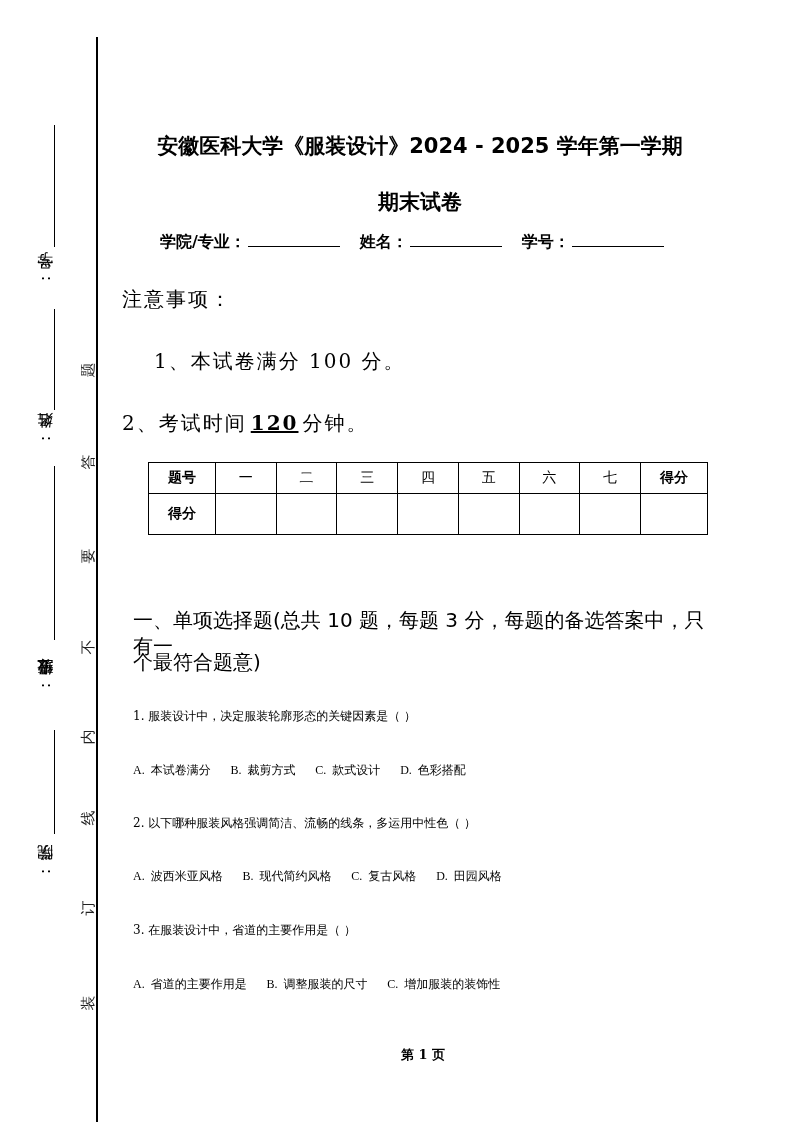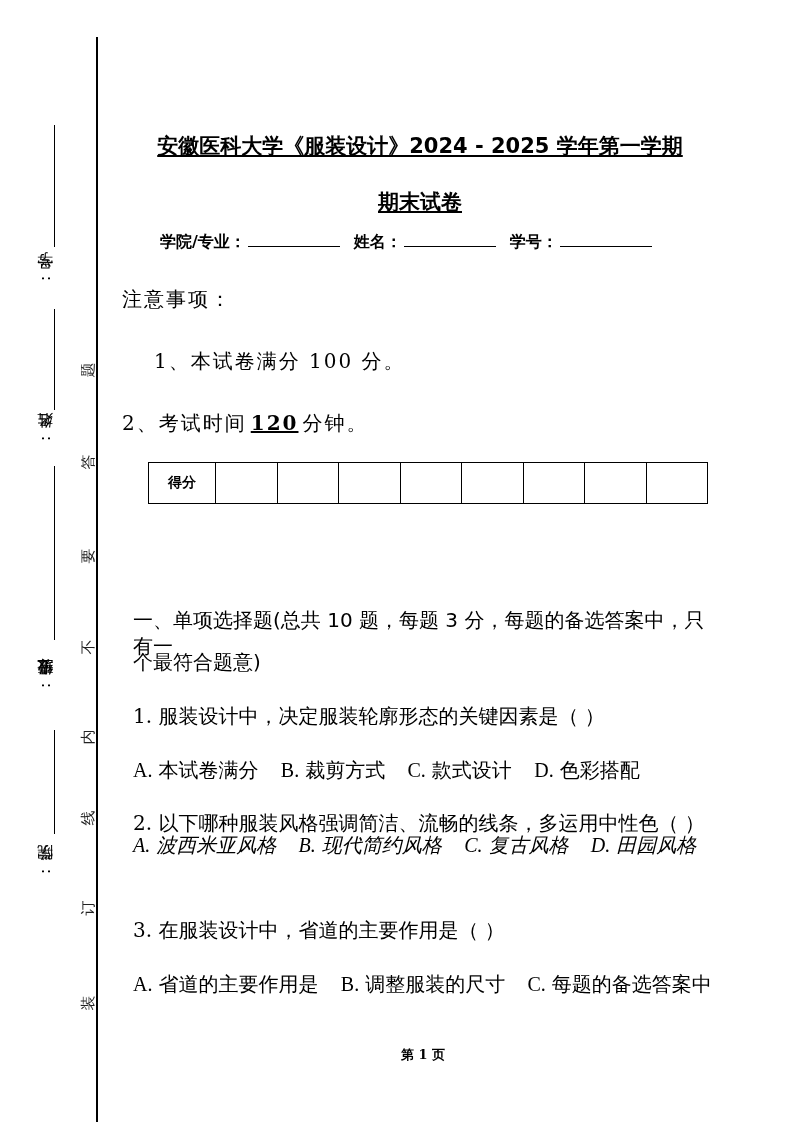--- a/index.html
+++ b/index.html
@@ -3,44 +3,44 @@
   <meta charset="utf-8">
   <style>
     html, body { margin: 0; padding: 0; background: #ffffff; }
     body { width: 793px; height: 1122px; position: relative; overflow: hidden; color: #000; font-family: "DejaVu Serif", "Liberation Serif", serif; }
 
     .binding-line { position: absolute; left: 96px; top: 37px; width: 1.5px; height: 1085px; background: #000; }
     .field-line { position: absolute; left: 54px; width: 1px; background: #000; }
     .side-label { position: absolute; left: 30px; width: 30px; writing-mode: vertical-rl; transform: rotate(180deg); font-size: 16px; font-family: "DejaVu Sans", "Liberation Sans", sans-serif; line-height: 30px; text-align: center; white-space: nowrap; }
     .seal-char { position: absolute; left: 78px; width: 20px; font-size: 15px; font-family: "DejaVu Sans", "Liberation Sans", sans-serif; transform: rotate(-90deg); text-align: center; line-height: 20px; color: #222; }
 
-    .title { position: absolute; left: 110px; width: 620px; text-align: center; font-family: "DejaVu Sans", "Liberation Sans", sans-serif; font-weight: bold; font-size: 21px; text-decoration: underline; }
+    .title { position: absolute; left: 110px; width: 620px; text-align: center; font-family: "DejaVu Sans", "Liberation Sans", sans-serif; font-weight: bold; font-size: 21px; }
     .title.l1 { top: 132px; }
     .title.l2 { top: 188px; }
 
-    .info-row { position: absolute; top: 230px; left: 160px; font-family: "DejaVu Sans", "Liberation Sans", sans-serif; font-weight: bold; font-size: 16px; display: flex; gap: 14px; align-items: baseline; }
+    .info-row { position: absolute; top: 230px; left: 160px; font-family: "DejaVu Sans", "Liberation Sans", sans-serif; font-weight: bold; font-size: 16px; display: flex; gap: 20px; align-items: baseline; }
     .info-row .blank { display: inline-block; width: 92px; border-bottom: 1px solid #000; height: 16px; margin-left: 2px; }
 
     .notice { position: absolute; left: 122px; font-size: 20px; letter-spacing: 2px; }
     .notice.head { top: 286px; }
     .notice.n1 { top: 348px; margin-left: 32px; }
     .notice.n2 { top: 410px; }
     .u { text-decoration: underline; padding: 0 4px; font-weight: bold; }
 
     table.score { position: absolute; left: 148px; top: 462px; width: 560px; border-collapse: collapse; font-family: "DejaVu Sans", "Liberation Sans", sans-serif; font-size: 14px; }
     table.score td { border: 1px solid #000; text-align: center; vertical-align: middle; padding: 0; }
     table.score tr.r0 td { height: 30px; }
     table.score tr.r1 td { height: 40px; }
     table.score tr.r2 td { height: 50px; }
     table.score td.hd { font-weight: bold; width: 66px; }
 
     .section { position: absolute; left: 133px; width: 580px; font-family: "DejaVu Sans", "Liberation Sans", sans-serif; font-size: 20px; line-height: 26px; }
     .section.l1 { top: 607px; }
     .section.l2 { top: 649px; }
-    .q { position: absolute; left: 133px; font-family: "DejaVu Sans", "Liberation Sans", sans-serif; font-size: 20px; line-height: 26px; white-space: nowrap; }
+    .q { position: absolute; left: 133px; font-family: "DejaVu Sans", "Liberation Sans", sans-serif; font-size: 12px; line-height: 26px; white-space: nowrap; }
     .q .num, .q .opt { font-family: "DejaVu Serif", "Liberation Serif", serif; }
     .opts span.choice { margin-right: 16px; }
     .opts span.letter { font-family: "Liberation Serif", serif; margin-right: 6px; }
 
     .footer { position: absolute; top: 1046px; left: 0; width: 846px; text-align: center; font-family: "DejaVu Serif", "Liberation Serif", serif; font-weight: bold; font-size: 13px; }
   </style>
 </head>
 <body>
 
 <div class="binding-line"></div>
@@ -71,20 +71,31 @@
   <span><span>姓名：</span><span class="blank"></span></span>
   <span><span>学号：</span><span class="blank"></span></span>
 </div>
 
 <div class="notice head">注意事项：</div>
 <div class="notice n1">1、本试卷满分 100 分。</div>
 <div class="notice n2"><span>2、考试时间</span><span class="u">120</span><span>分钟。</span></div>
 
 <table class="score">
   <tbody>
+      <tr class="r0">
+    <td class="hd">题号</td>
+    <td>一</td>
+    <td>二</td>
+    <td>三</td>
+    <td>四</td>
+    <td>五</td>
+    <td>六</td>
+    <td>七</td>
+    <td class="hd">得分</td>
+  </tr>
   <tr class="r1">
     <td class="hd">得分</td>
     <td></td>
     <td></td>
     <td></td>
     <td></td>
     <td></td>
     <td></td>
     <td></td>
     <td></td>
@@ -97,27 +108,27 @@
 
 <div class="q" style="top:703px;"><span class="num">1.</span> <span>服装设计中，决定服装轮廓形态的关键因素是（   ）</span></div>
 <div class="q opts" style="top:757px;">
   <span class="choice"><span class="letter">A.</span><span>本试卷满分</span></span>
   <span class="choice"><span class="letter">B.</span><span>裁剪方式</span></span>
   <span class="choice"><span class="letter">C.</span><span>款式设计</span></span>
   <span class="choice"><span class="letter">D.</span><span>色彩搭配</span></span>
 </div>
 
 <div class="q" style="top:810px;"><span class="num">2.</span> <span>以下哪种服装风格强调简洁、流畅的线条，多运用中性色（   ）</span></div>
-<div class="q opts" style="top:832px;font-style:italic;">
+<div class="q opts" style="top:863px;">
   <span class="choice"><span class="letter">A.</span><span>波西米亚风格</span></span>
   <span class="choice"><span class="letter">B.</span><span>现代简约风格</span></span>
   <span class="choice"><span class="letter">C.</span><span>复古风格</span></span>
   <span class="choice"><span class="letter">D.</span><span>田园风格</span></span>
 </div>
 
 <div class="q" style="top:917px;"><span class="num">3.</span> <span>在服装设计中，省道的主要作用是（   ）</span></div>
 <div class="q opts" style="top:971px;">
   <span class="choice"><span class="letter">A.</span><span>省道的主要作用是</span></span>
   <span class="choice"><span class="letter">B.</span><span>调整服装的尺寸</span></span>
-  <span class="choice"><span class="letter">C.</span><span>每题的备选答案中</span></span>
+  <span class="choice"><span class="letter">C.</span><span>增加服装的装饰性</span></span>
 </div>
 
 <div class="footer">第 1 页</div>
 
 </body></html>

